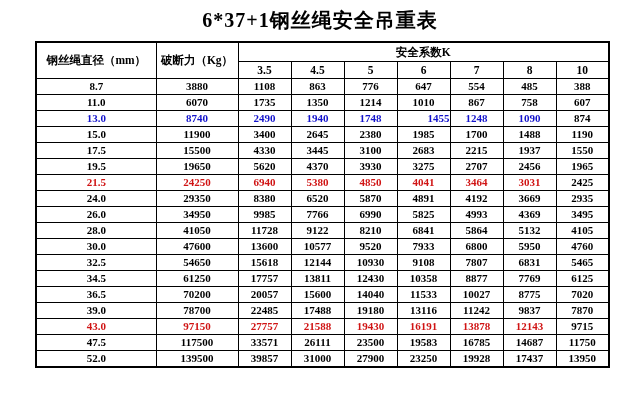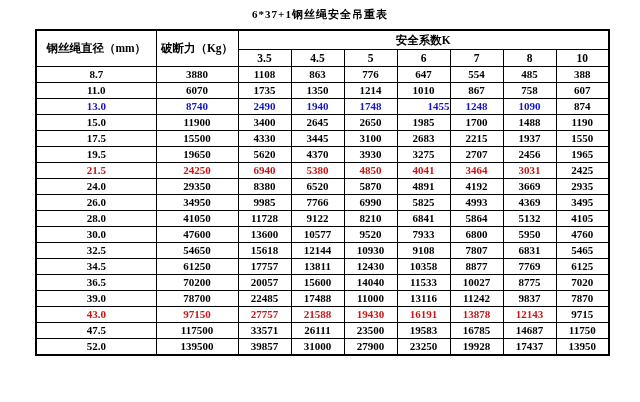--- a/index.html
+++ b/index.html
@@ -5,21 +5,21 @@
   html, body { margin: 0; padding: 0; background: #ffffff; }
   body {
     width: 640px; height: 402px; overflow: hidden;
     font-family: "Liberation Serif", "DejaVu Serif", serif;
     color: #000;
   }
   .page { width: 640px; height: 402px; position: relative; }
   .title {
     text-align: center;
     font-weight: bold;
-    font-size: 11px;
+    font-size: 20px;
     padding-top: 7px;
     letter-spacing: 1px;
   }
   table.rope-table {
     border-collapse: collapse;
     table-layout: fixed;
     margin: 7px 0 0 35px;
     border: 2px solid #000;
   }
   .rope-table th, .rope-table td {
@@ -108,21 +108,21 @@
           <td style="color: rgb(20, 20, 204); text-align: right;">1455</td>
           <td style="color: rgb(20, 20, 204);">1248</td>
           <td style="color: rgb(20, 20, 204);">1090</td>
           <td>874</td>
         </tr>
         <tr>
           <td>15.0</td>
           <td>11900</td>
           <td>3400</td>
           <td>2645</td>
-          <td>2650</td>
+          <td>2380</td>
           <td>1985</td>
           <td>1700</td>
           <td>1488</td>
           <td>1190</td>
         </tr>
         <tr>
           <td>17.5</td>
           <td>15500</td>
           <td>4330</td>
           <td>3445</td>
@@ -229,21 +229,21 @@
           <td>11533</td>
           <td>10027</td>
           <td>8775</td>
           <td>7020</td>
         </tr>
         <tr>
           <td>39.0</td>
           <td>78700</td>
           <td>22485</td>
           <td>17488</td>
-          <td>11000</td>
+          <td>19180</td>
           <td>13116</td>
           <td>11242</td>
           <td>9837</td>
           <td>7870</td>
         </tr>
         <tr>
           <td style="color: rgb(208, 20, 20);">43.0</td>
           <td style="color: rgb(208, 20, 20);">97150</td>
           <td style="color: rgb(208, 20, 20);">27757</td>
           <td style="color: rgb(208, 20, 20);">21588</td>

